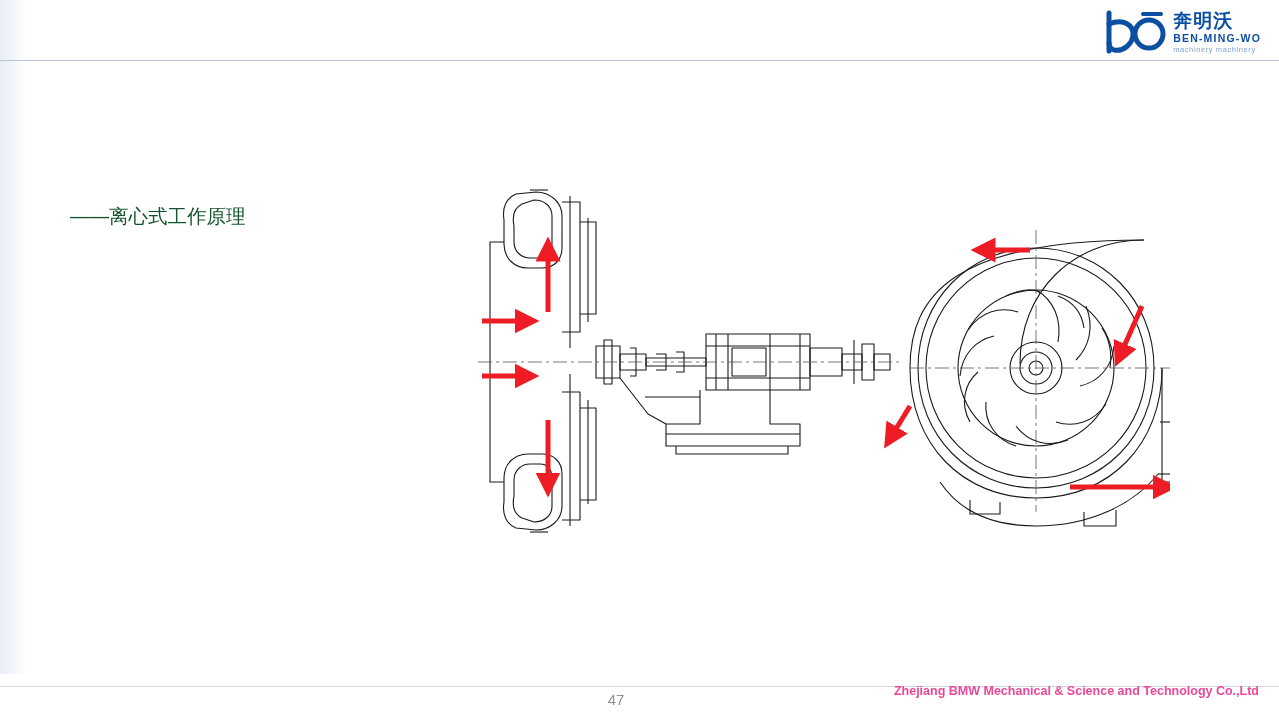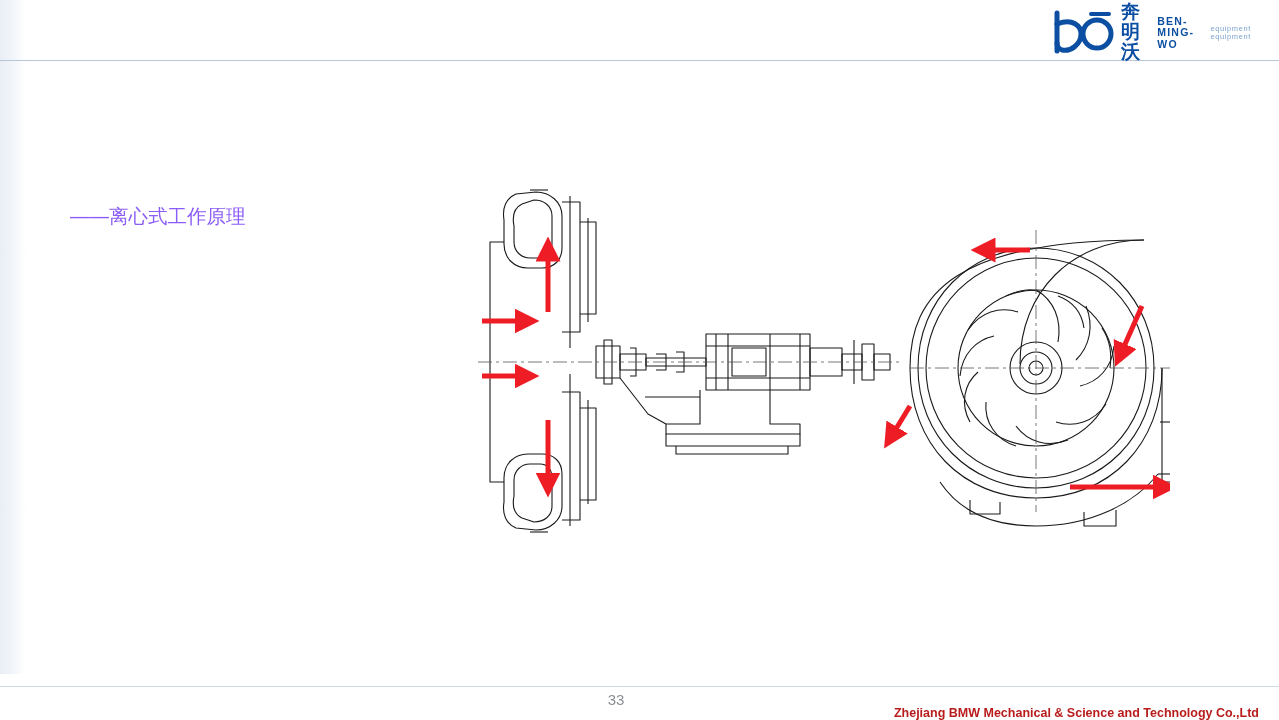--- a/index.html
+++ b/index.html
@@ -52,21 +52,22 @@
   }
   .logo-mark {
     position: relative;
     width: 64px;
     height: 44px;
     margin-right: 6px;
   }
   .logo-mark svg { display: block; }
   .logo-text {
     display: flex;
-    align-items: center;
+    flex-direction: column;
+    align-items: flex-start;
     line-height: 1.05;
   }
   .logo-cn {
     font-size: 19px;
     font-weight: bold;
     color: #0b4ea2;
     letter-spacing: 1px;
   }
   .logo-en {
     font-size: 10.5px;
@@ -91,21 +92,21 @@
     color: #123f91;
     letter-spacing: 1px;
     white-space: nowrap;
   }
   
   .body-text {
     position: absolute;
     left: 70px;
     top: 196px;
     width: 350px;
-    color: #8b5cf6;
+    color: #14532d;
     font-size: 19.5px;
     line-height: 40px;
   }
   .body-text .line1 {
     margin-bottom: 48px;
   }
   .body-text p {
     margin: 0;
   }
   
@@ -140,24 +141,24 @@
     left: 0;
     bottom: 12px;
     width: 1232px;
     text-align: center;
     font-size: 15px;
     color: #8a8f96;
   }
   .footer-company {
     position: absolute;
     right: 20px;
-    bottom: 0;
+    bottom: 22px;
     font-size: 12.5px;
     font-weight: bold;
-    color: #b91c1c;
+    color: #ec4899;
     white-space: nowrap;
   }
 </style>
 </head>
 <body>
 
 <div class="slide">
 
   <div class="left-band"></div>
   <div class="header-rule"></div>
@@ -167,21 +168,21 @@
       <svg width="64" height="44" viewBox="0 0 64 44" xmlns="http://www.w3.org/2000/svg">
         <path d="M6 3 L6 41" stroke="#0b4ea2" stroke-width="5" fill="none" stroke-linecap="round"></path>
         <path d="M6 14 C22 8, 30 16, 30 24 C30 34, 20 42, 11 40 C8 39, 6 36, 6 33" stroke="#0b4ea2" stroke-width="5" fill="none" stroke-linecap="round"></path>
         <circle cx="46" cy="24" r="14" stroke="#0b4ea2" stroke-width="5" fill="none"></circle>
         <path d="M40 4 L58 4" stroke="#0b4ea2" stroke-width="4" fill="none" stroke-linecap="round"></path>
       </svg>
     </div>
     <div class="logo-text">
       <div class="logo-cn">奔明沃</div>
       <div class="logo-en">BEN-MING-WO</div>
-      <div class="logo-sub">equipment equipment</div>
+      <div class="logo-sub">machinery machinery</div>
     </div>
   </div>
 
 
   <div class="body-text">
     <p class="line1">——离心式工作原理</p>
   </div>
 
   <div class="figure">
     <svg width="700" height="373" viewBox="0 0 700 373" xmlns="http://www.w3.org/2000/svg">
@@ -290,17 +291,17 @@
       <defs>
         <marker id="ah" viewBox="0 0 10 10" refX="7" refY="5" markerWidth="5" markerHeight="5" orient="auto-start-reverse">
           <path d="M 0 0 L 10 5 L 0 10 z" fill="#ee1c25"></path>
         </marker>
       </defs>
     </svg>
   </div>
 
   <div class="footer-bar">
     <div class="footer-rule"></div>
-    <div class="page-num">33</div>
+    <div class="page-num">47</div>
     <div class="footer-company">Zhejiang BMW Mechanical &amp; Science and Technology Co.,Ltd</div>
   </div>
 
 </div>
 
 </body></html>

